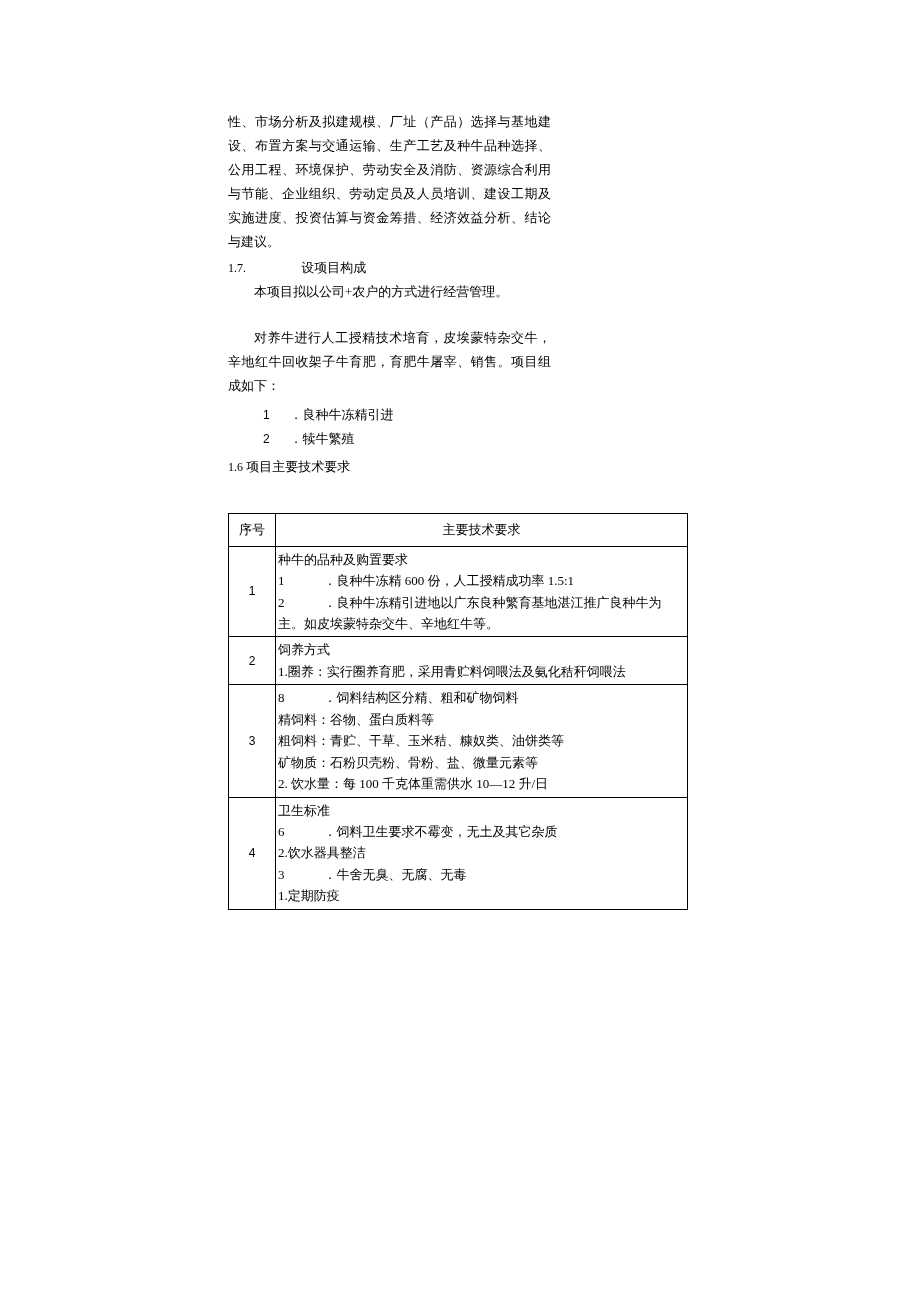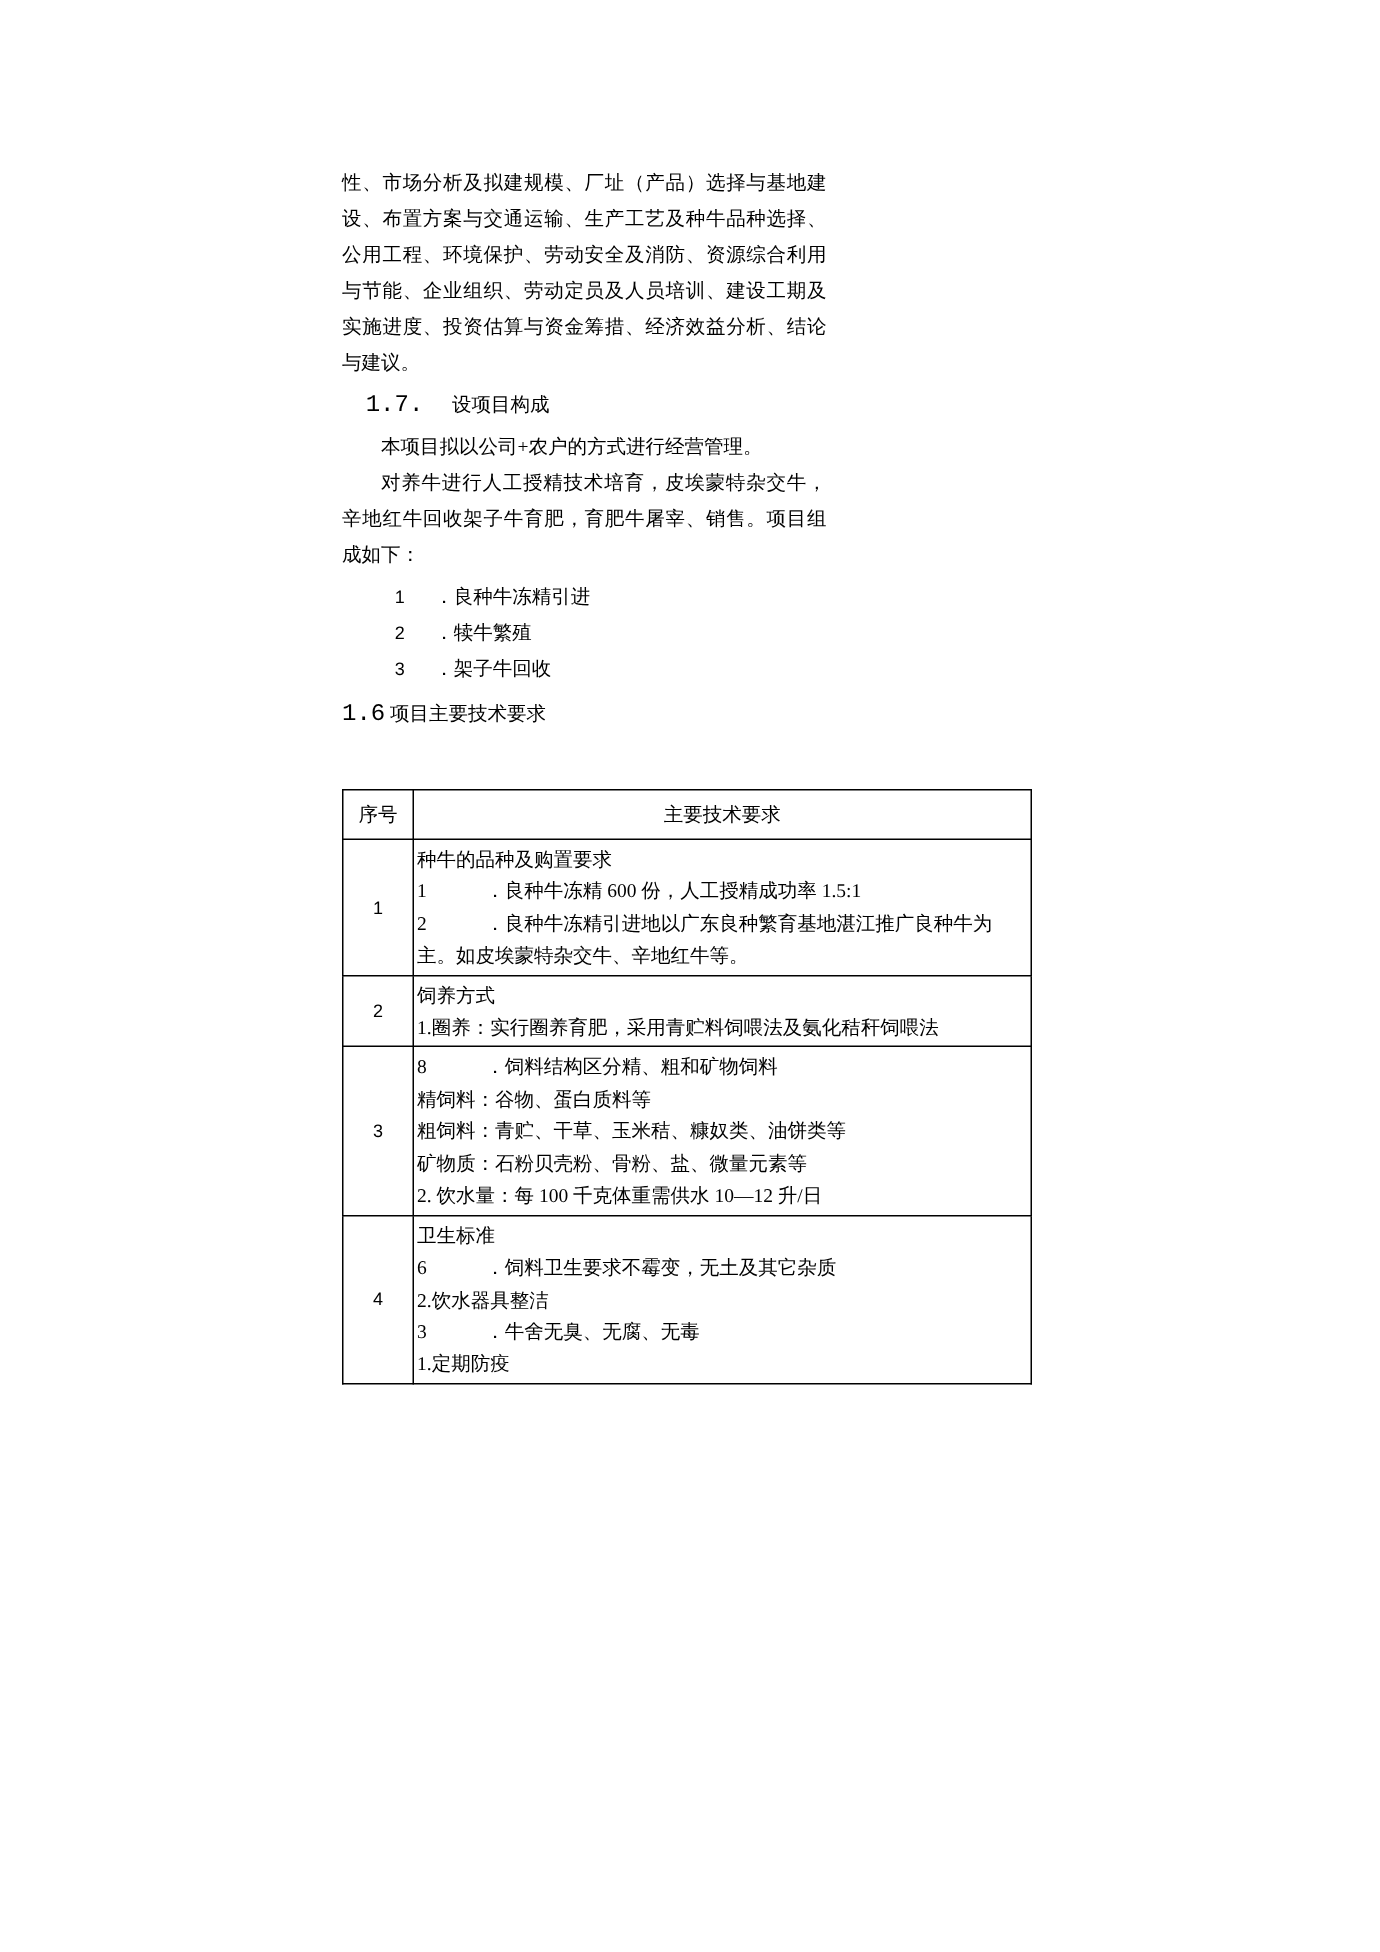--- a/index.html
+++ b/index.html
@@ -16,23 +16,22 @@
     padding: 110px 230px 0 228px;
     font-family: "SimSun", "Songti SC", serif;
     font-size: 13px;
     color: #000;
     line-height: 1.85;
   }
   .para {
     text-align: justify;
   }
   .num {
-    font-family: Liberation Mono, monospace;
-    font-size: 16px;
-    text-align: center;
+    font-family: Liberation Serif, serif;
+    font-size: 12px;
   }
   .sec-line {
     margin-top: 2px;
   }
   .sec-line span.lbl {
     display: inline-block;
     width: 70px;
   }
   .indent1 {
     text-indent: 2em;
@@ -90,26 +89,25 @@
 
   <div class="para">性、市场分析及拟建规模、厂址（产品）选择与基地建设、布置方案与交通运输、生产工艺及种牛品种选择、公用工程、环境保护、劳动安全及消防、资源综合利用与节能、企业组织、劳动定员及人员培训、建设工期及实施进度、投资估算与资金筹措、经济效益分析、结论与建议。</div>
 
   <div class="sec-line">
     <span class="num lbl">1.7.</span>
     <span>设项目构成</span>
   </div>
 
   <div class="para indent1">本项目拟以公司+农户的方式进行经营管理。</div>
 
-  <div class="para" style="text-indent:2em; margin-left:0;">对养牛进行人工授精技术培育，皮埃蒙特杂交牛，辛地红牛回收架子牛育肥，育肥牛屠宰、销售。项目组成如下：</div>
+  <div class="para" style="text-indent:2em; margin-left:0;margin-top:22px;">对养牛进行人工授精技术培育，皮埃蒙特杂交牛，辛地红牛回收架子牛育肥，育肥牛屠宰、销售。项目组成如下：</div>
 
   <div class="ol">
     <div class="li"><span class="n">1</span><span>．良种牛冻精引进</span></div>
     <div class="li"><span class="n">2</span><span>．犊牛繁殖</span></div>
-    <div class="li"><span class="n">3</span><span>．架子牛回收</span></div>
   </div>
 
   <div class="sub-hdr">
     <span class="num">1.6</span>
     <span>项目主要技术要求</span>
   </div>
 
   <table class="req">
     <thead>
       <tr>

